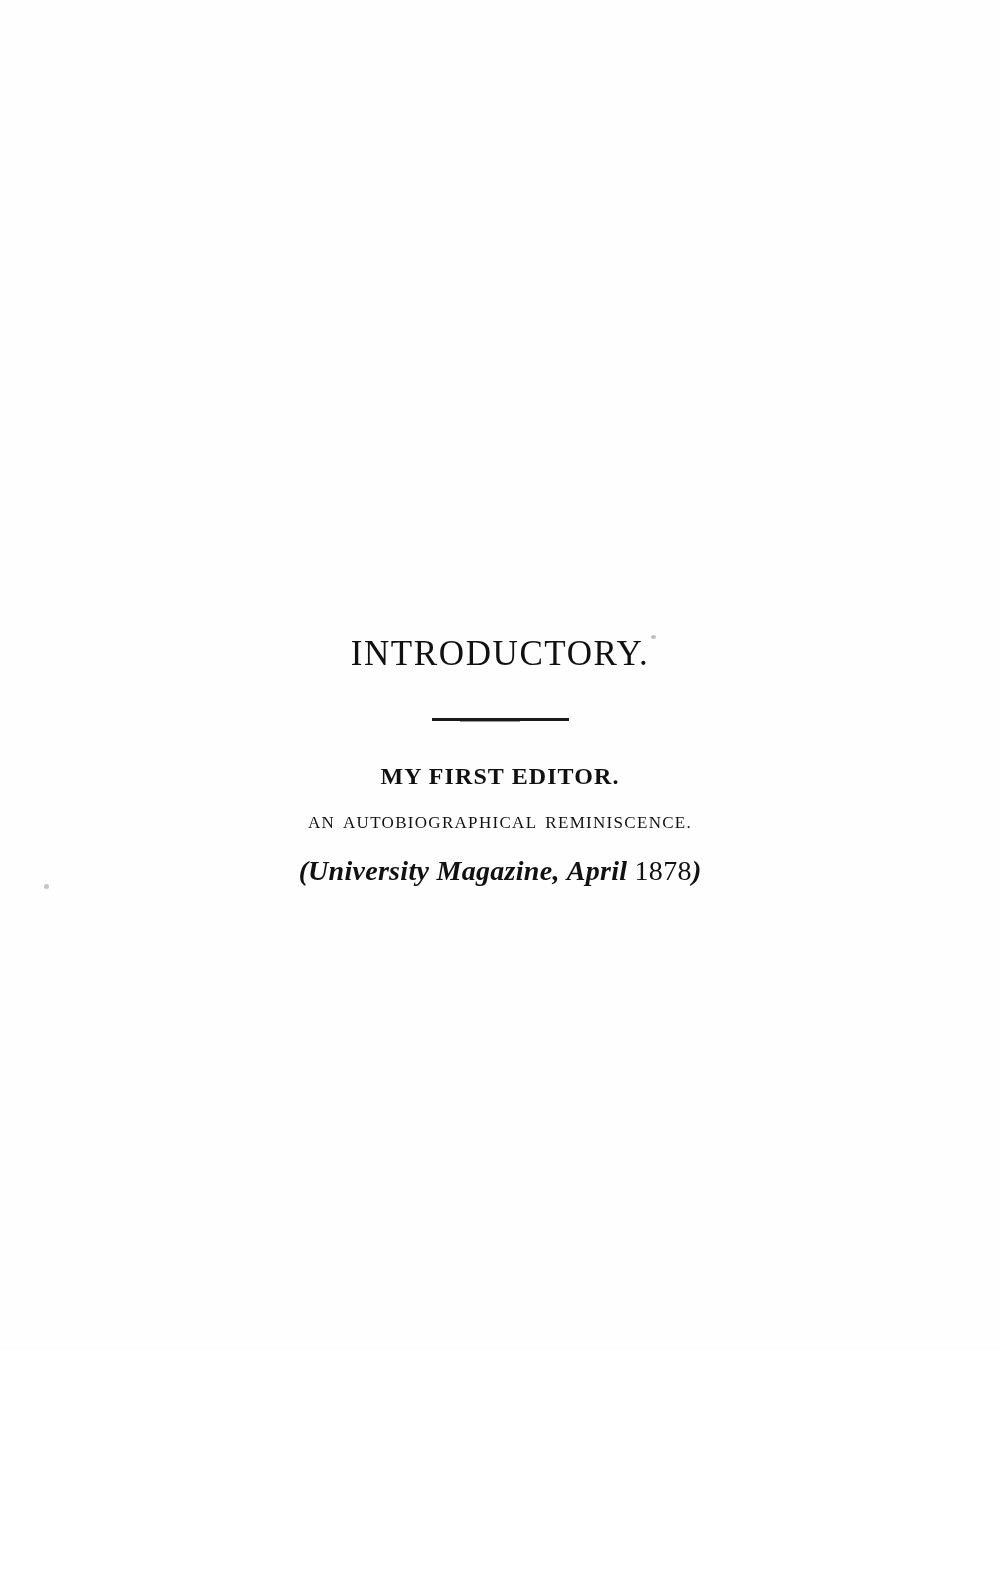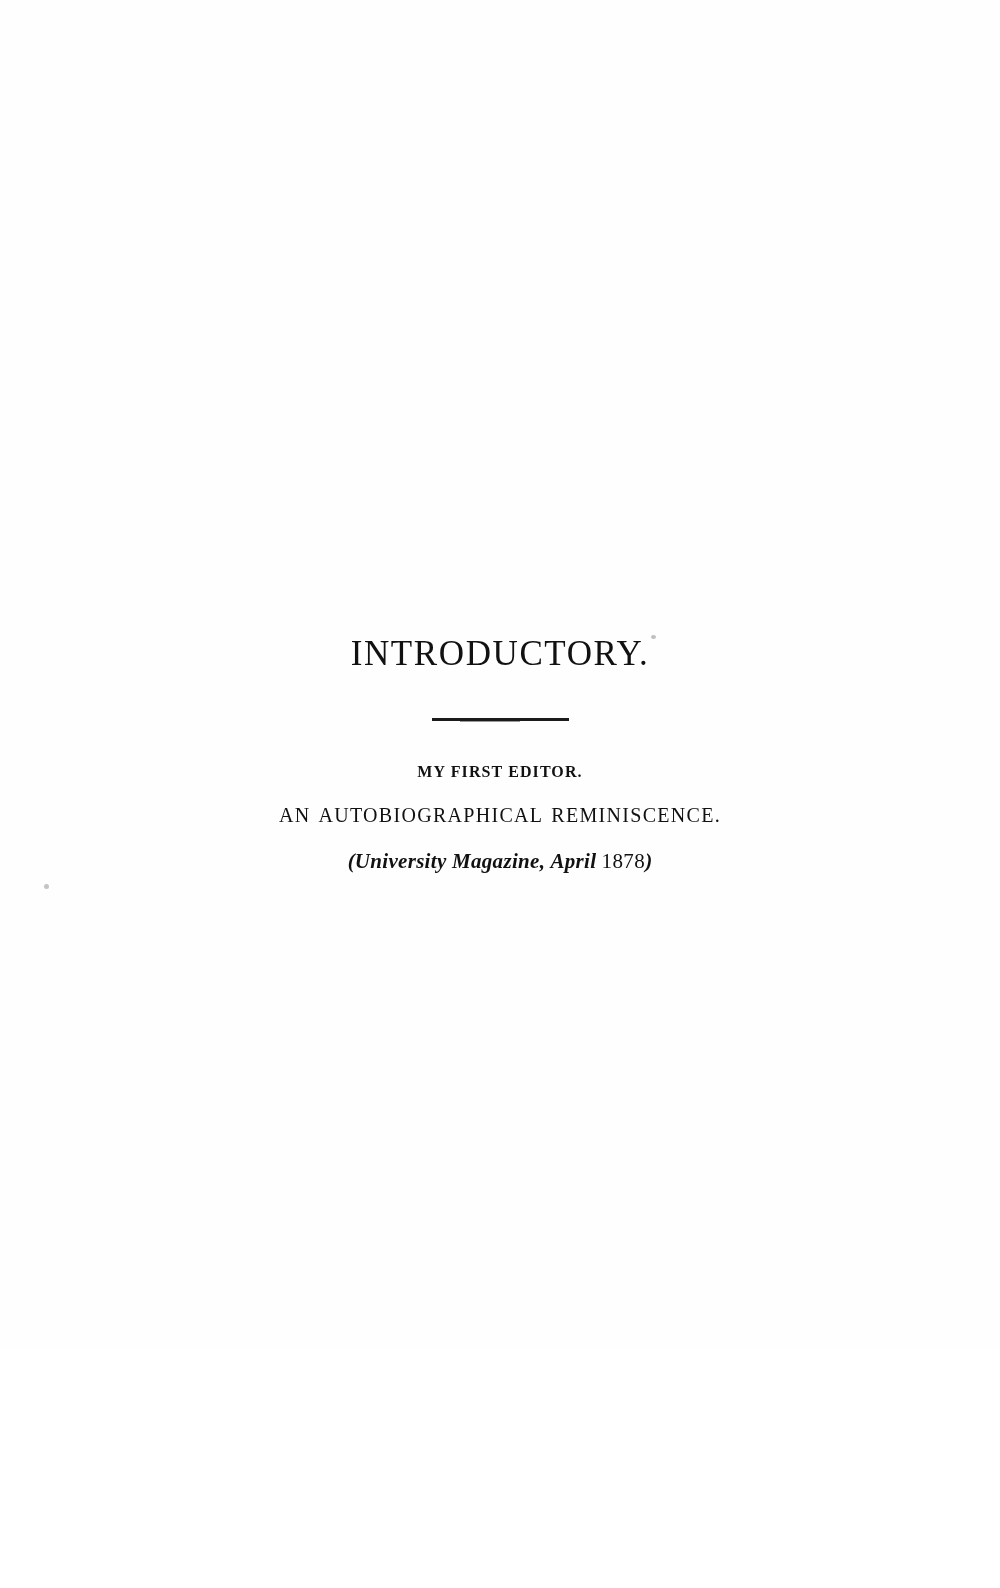--- a/index.html
+++ b/index.html
@@ -74,40 +74,40 @@
     position: absolute;
     left: 28px;
     top: 3px;
     width: 60px;
     height: 1px;
     background: #9a9a9a;
   }
 
   .article-title {
     margin-top: 38px;
-    font-size: 16px;
+    font-size: 24px;
     letter-spacing: 1.1px;
     line-height: 1.1;
     color: #111;
   }
 
   .subtitle {
     margin-top: 24px;
-    font-size: 20px;
+    font-size: 17px;
     letter-spacing: 1.3px;
     color: #111;
   }
   .subtitle .gap {
     display: inline-block;
     width: 8px;
   }
 
   .source {
     margin-top: 22px;
-    font-size: 21px;
+    font-size: 28px;
     color: #111;
   }
   .source .ital {
     font-style: italic;
     font-weight: 700;
     letter-spacing: 0.3px;
   }
   .source .paren {
     font-weight: 700;
     font-style: italic;

